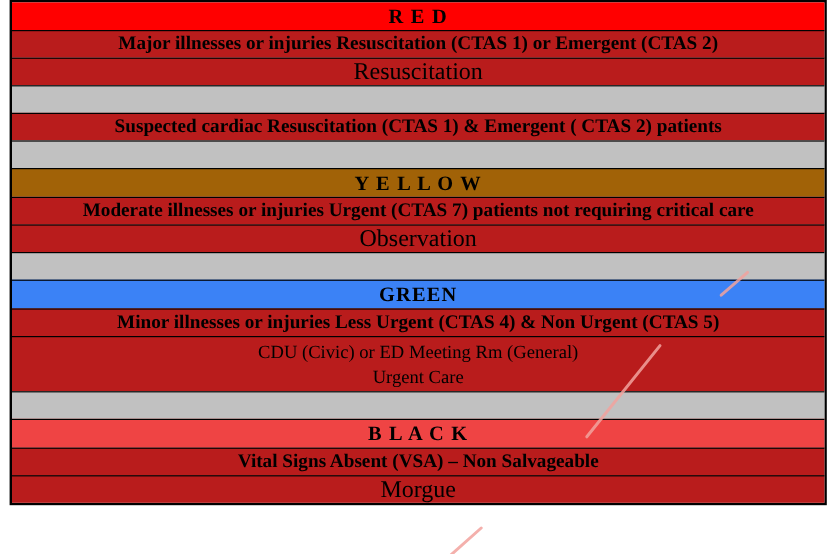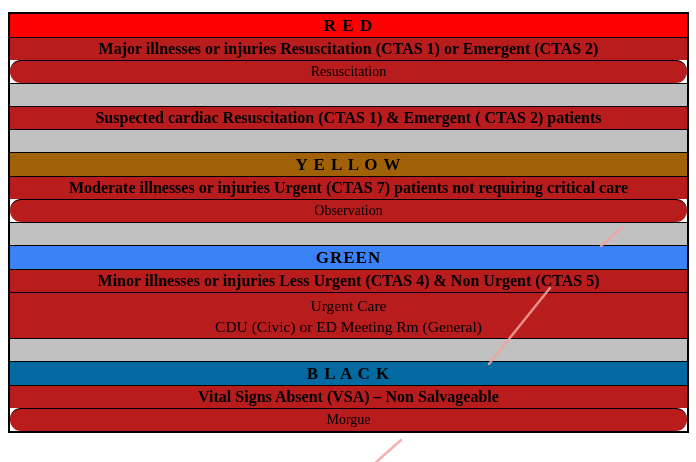--- a/index.html
+++ b/index.html
@@ -5,44 +5,44 @@
   html,body{margin:0;padding:0;background:#ffffff;}
   .page{
     position:relative;
     width:696px;height:462px;
     background:#ffffff;
     overflow:hidden;
     font-family:"Liberation Serif","DejaVu Serif",serif;
     color:#000;
   }
   .triage-table{
-    position:absolute;left:8px;top:12px;
+    position:absolute;left:8px;top:0;
     width:677px;
     border:2px solid #000;
     display:flex;flex-direction:column;
     background:#fff;
   }
   .row{
     border-top:1px solid #000;
     display:flex;align-items:center;justify-content:center;
     text-align:center;
     background:#b91c1c;
     flex:0 0 auto;
     white-space:nowrap;
   }
   .row:first-child{border-top:none;}
   .hdr{height:23px;font-weight:bold;font-size:17px;letter-spacing:1px;}
   .crit{height:22px;font-weight:bold;font-size:16px;}
-  .loc{height:22px;font-size:14px;border-radius:11px;}
+  .loc{height:22px;font-size:20px;}
   .loc-multi{height:45px;flex-direction:column;justify-content:center;line-height:21px;font-size:15.5px;}
   .spacer{height:22px;background:#C1C1C1;}
   .bg-red{background:#FF0000;}
   .bg-yellow{background:#a16207;}
   .bg-green{background:#3b82f6;}
-  .bg-ltgray{background:#0369a1;}
+  .bg-ltgray{background:#ef4444;}
   .pen-marks{position:absolute;left:0;top:0;width:696px;height:462px;pointer-events:none;}
 </style>
 </head>
 <body>
 
 <div class="page">
 
   <div class="triage-table">
 
     <div class="row hdr bg-red">R E D</div>
@@ -53,22 +53,22 @@
     <div class="row spacer"></div>
 
     <div class="row hdr bg-yellow">Y E L L O W</div>
     <div class="row crit">Moderate illnesses or injuries Urgent (CTAS 7) patients not requiring critical care</div>
     <div class="row loc">Observation</div>
     <div class="row spacer"></div>
 
     <div class="row hdr bg-green">GREEN</div>
     <div class="row crit">Minor illnesses or injuries Less Urgent (CTAS 4) &amp; Non Urgent (CTAS 5)</div>
     <div class="row loc-multi row">
+      <div>CDU (Civic) or ED Meeting Rm (General)</div>
       <div>Urgent Care</div>
-      <div>CDU (Civic) or ED Meeting Rm (General)</div>
     </div>
     <div class="row spacer"></div>
 
     <div class="row hdr bg-ltgray">B L A C K</div>
     <div class="row crit">Vital Signs Absent (VSA) – Non Salvageable</div>
     <div class="row loc">Morgue</div>
 
   </div>
 
   <svg class="pen-marks" viewBox="0 0 696 462" xmlns="http://www.w3.org/2000/svg">

